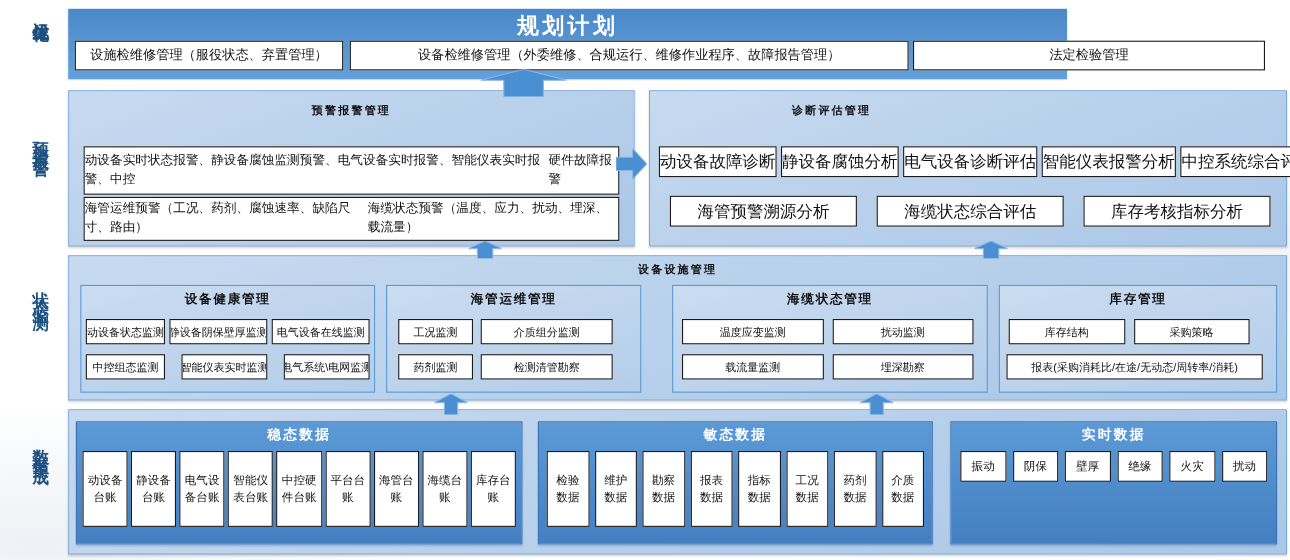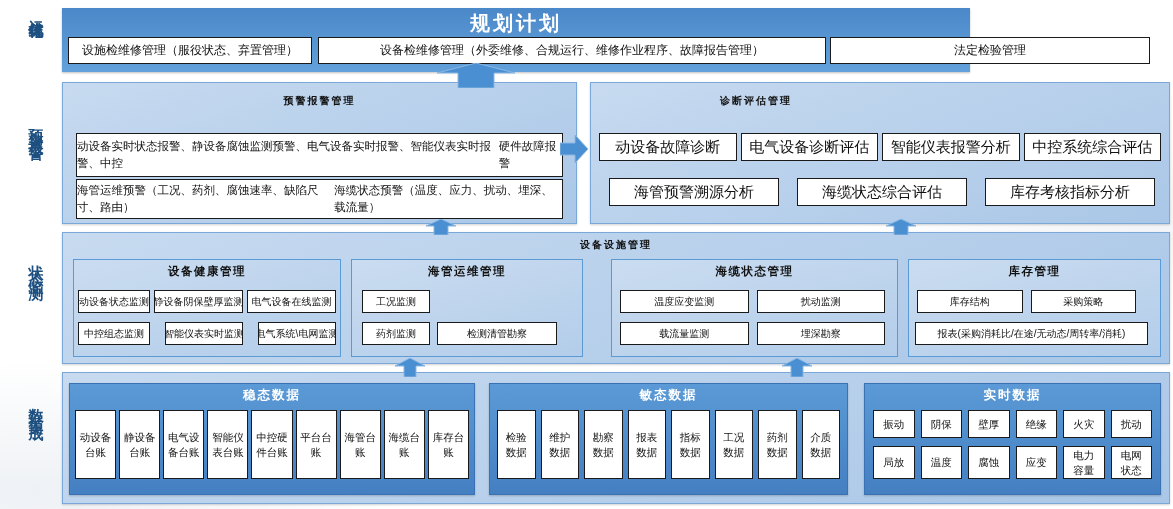--- a/index.html
+++ b/index.html
@@ -76,20 +76,21 @@
     <div class="linebox" style="left:13px;top:96px;right:13px;height:38px">
       <span>海管运维预警（工况、药剂、腐蚀速率、缺陷尺寸、路由）</span>
       <span>海缆状态预警（温度、应力、扰动、埋深、载流量）</span>
     </div>
   </div>
 
   <div class="panel" style="left:590px;top:82px;width:578px;height:140px">
     <div class="panel-title" style="left:55px;top:11px;width:220px">诊断评估管理</div>
     <div class="flexrow" style="left:8px;right:8px;top:50px;height:28px;gap:4px">
       <div class="fcell">动设备故障诊断</div>
+      <div class="fcell">静设备腐蚀分析</div>
       <div class="fcell">电气设备诊断评估</div>
       <div class="fcell">智能仪表报警分析</div>
       <div class="fcell">中控系统综合评估</div>
     </div>
     <div class="flexrow" style="left:18px;right:14px;top:95px;height:28px;gap:18px">
       <div class="fcell">海管预警溯源分析</div>
       <div class="fcell">海缆状态综合评估</div>
       <div class="fcell">库存考核指标分析</div>
     </div>
   </div>
@@ -108,20 +109,21 @@
         <div class="cell" style="flex:0 0 70px">中控组态监测</div>
         <div class="cell">智能仪表实时监测</div>
         <div class="cell">电气系统\电网监测</div>
       </div>
     </div>
 
     <div class="group" style="left:288px;top:26px;width:230px;height:96px">
       <div class="group-title">海管运维管理</div>
       <div class="grow" style="left:10px;right:25px;top:30px;gap:7px">
         <div class="cell" style="flex:0 0 66px">工况监测</div>
+        <div class="cell">介质组分监测</div>
       </div>
       <div class="grow" style="left:10px;right:25px;top:62px;gap:7px">
         <div class="cell" style="flex:0 0 66px">药剂监测</div>
         <div class="cell">检测清管勘察</div>
       </div>
     </div>
 
     <div class="group" style="left:548px;top:26px;width:285px;height:96px">
       <div class="group-title">海缆状态管理</div>
       <div class="grow" style="left:8px;right:12px;top:30px;gap:8px">
@@ -243,42 +245,20 @@
         <div class="dcell">
             <span>绝缘</span>
           </div>
         <div class="dcell">
             <span>火灾</span>
           </div>
         <div class="dcell">
             <span>扰动</span>
           </div>
       </div>
-      <div class="dcells" style="left:8px;right:8px;top:62px;height:33px;gap:6px">
-        <div class="dcell">
-            <span>局放</span>
-          </div>
-        <div class="dcell">
-            <span>温度</span>
-          </div>
-        <div class="dcell">
-            <span>腐蚀</span>
-          </div>
-        <div class="dcell">
-            <span>应变</span>
-          </div>
-        <div class="dcell">
-            <span>电力</span>
-            <span>容量</span>
-          </div>
-        <div class="dcell">
-            <span>电网</span>
-            <span>状态</span>
-          </div>
-      </div>
     </div>
   </div>
 
   <svg class="arrow" style="left:437px;top:63px" width="78" height="25">
     <polygon points="39,0 78,10 57,10 57,25 21,25 21,10 0,10" fill="#4a8fd1" stroke="#8ab7e3" stroke-width="1"></polygon>
   </svg>
   <svg class="arrow" style="left:560px;top:135px" width="28" height="28">
     <polygon points="0,8 15,8 15,0 28,14 15,28 15,20 0,20" fill="#4a8fd1" stroke="#8ab7e3" stroke-width="1"></polygon>
   </svg>
   <svg class="arrow" style="left:426px;top:219px" width="30" height="16">

